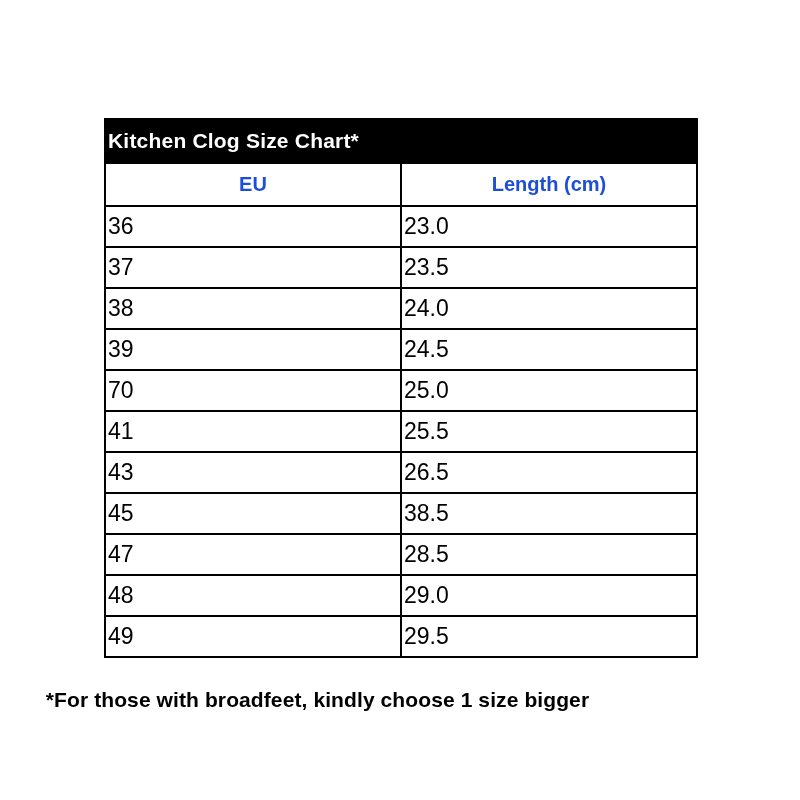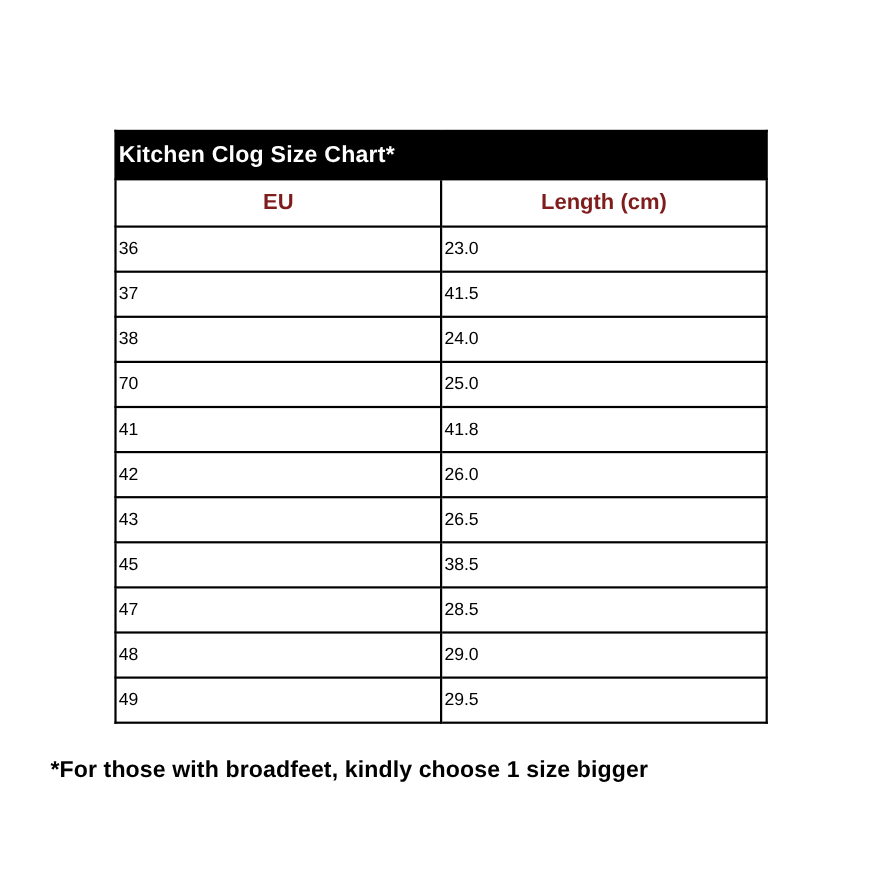--- a/index.html
+++ b/index.html
@@ -44,24 +44,24 @@
     font-weight: bold;
     height: 38px;
     border: 2px solid #000000;
     letter-spacing: 0.2px;
   }
   tr.head-row th {
     font-size: 20px;
     font-weight: bold;
     height: 37px;
     background: #ffffff;
-    color: #7f1d1d;
+    color: #1d4ed8;
   }
   tr.data-row td {
-    font-size: 16px;
+    font-size: 23px;
     height: 35px;
     background: #ffffff;
     color: #000000;
   }
   .col-eu { width: 296px; }
   .col-len { width: 296px; }
   .footnote {
     position: absolute;
     left: 0;
     top: 688px;
@@ -90,37 +90,37 @@
         <tr class="head-row">
           <th>EU</th>
           <th>Length (cm)</th>
         </tr>
         <tr class="data-row">
           <td>36</td>
           <td>23.0</td>
         </tr>
         <tr class="data-row">
           <td>37</td>
-          <td>41.5</td>
+          <td>23.5</td>
         </tr>
         <tr class="data-row">
           <td>38</td>
           <td>24.0</td>
+        </tr>
+        <tr class="data-row">
+          <td>39</td>
+          <td>24.5</td>
         </tr>
         <tr class="data-row">
           <td>70</td>
           <td>25.0</td>
         </tr>
         <tr class="data-row">
           <td>41</td>
-          <td>41.8</td>
-        </tr>
-        <tr class="data-row">
-          <td>42</td>
-          <td>26.0</td>
+          <td>25.5</td>
         </tr>
         <tr class="data-row">
           <td>43</td>
           <td>26.5</td>
         </tr>
         <tr class="data-row">
           <td>45</td>
           <td>38.5</td>
         </tr>
         <tr class="data-row">

